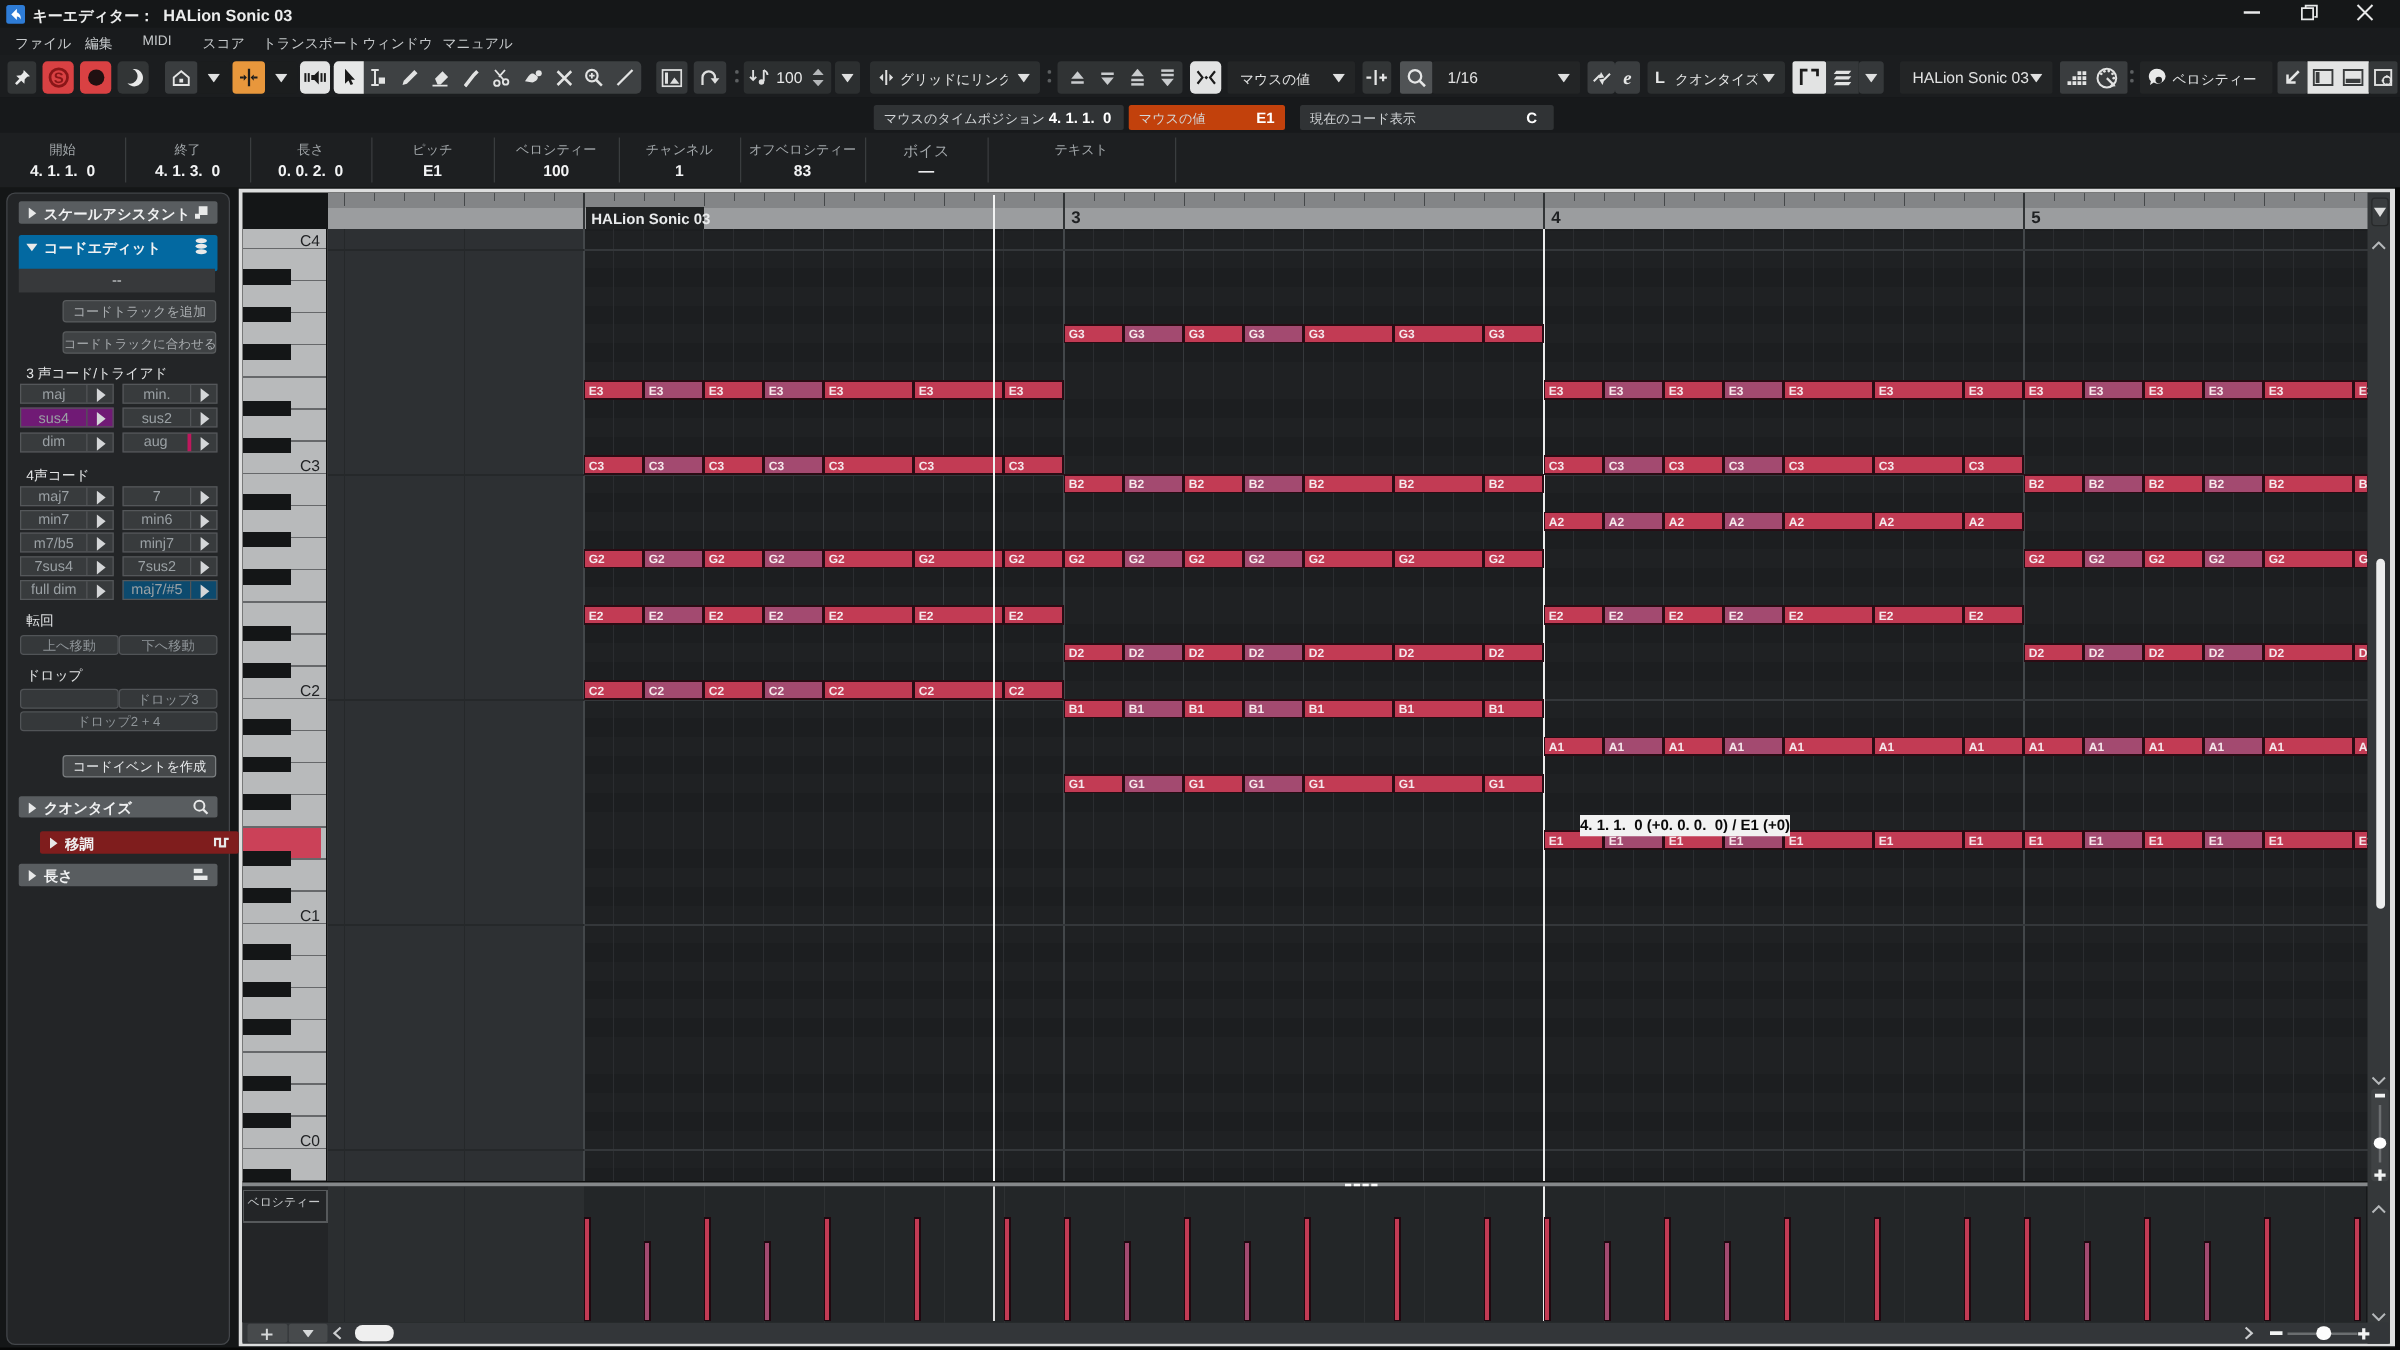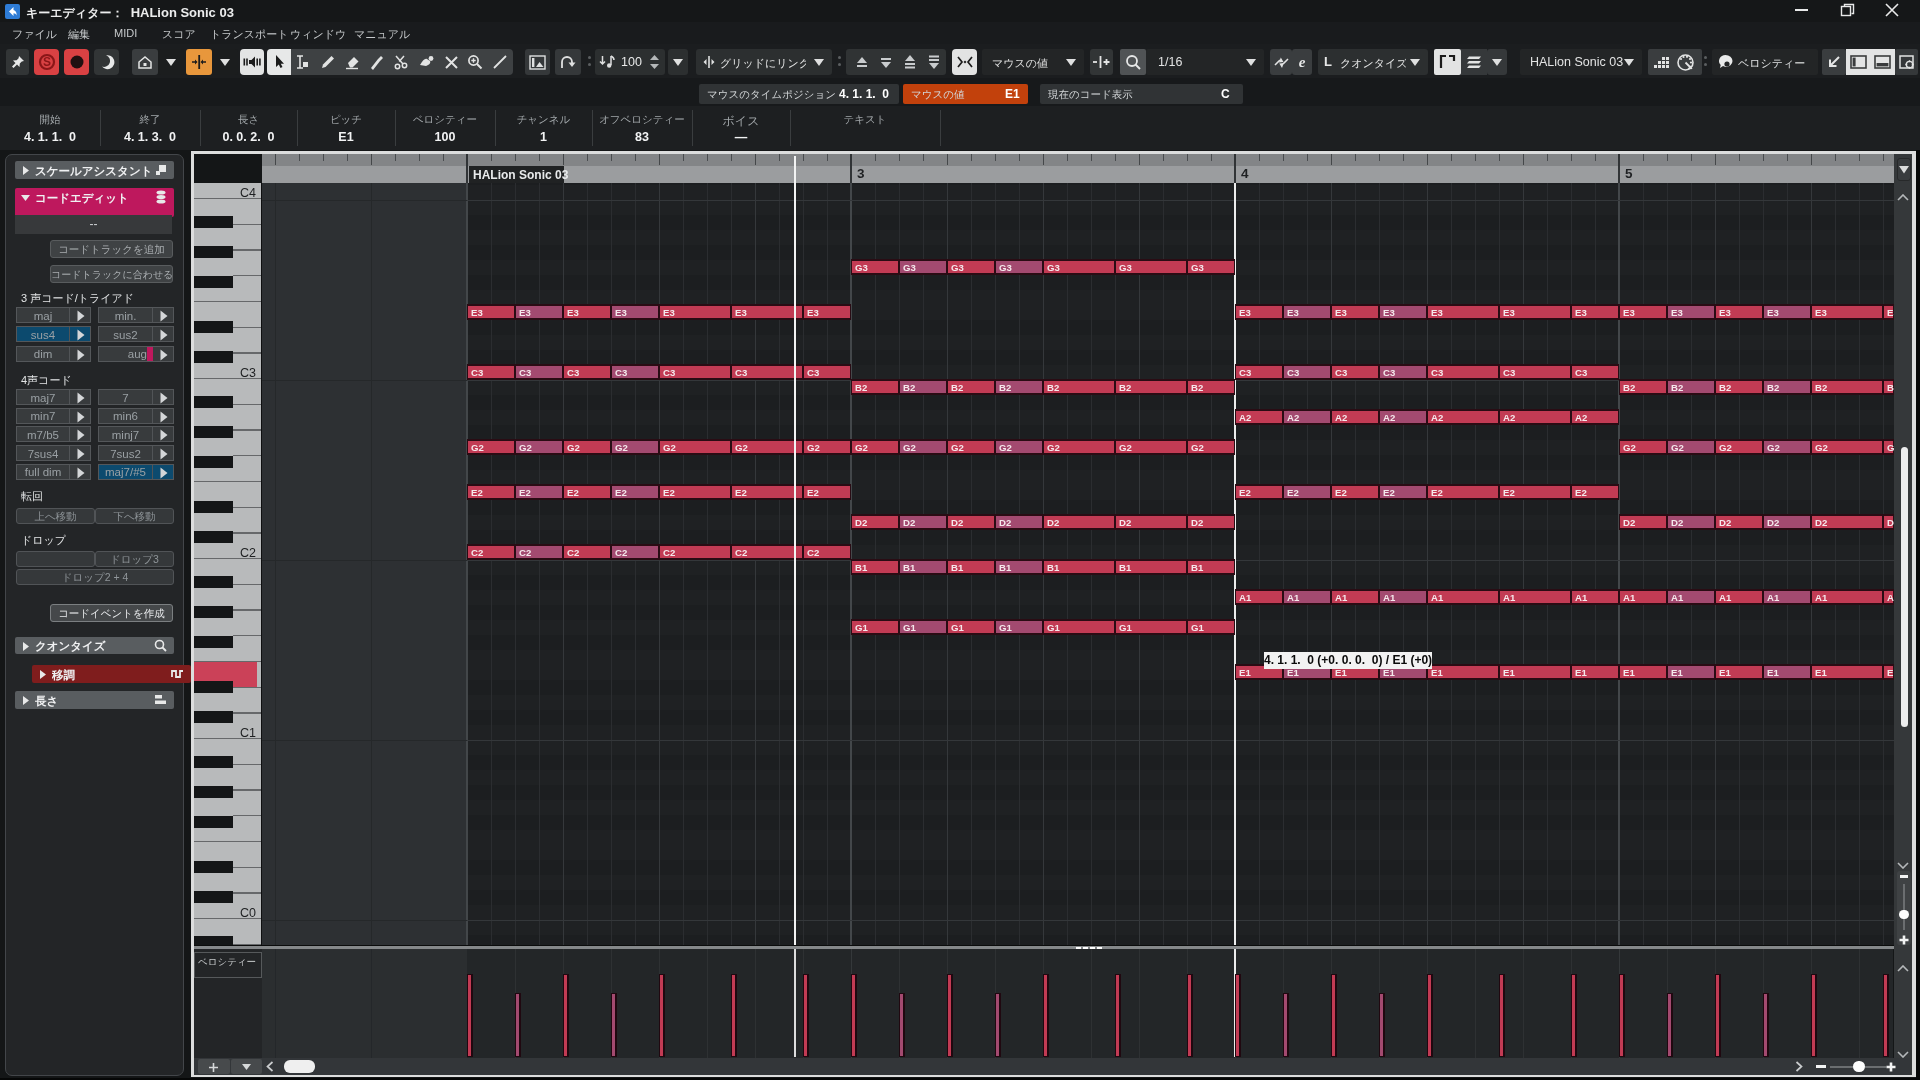--- a/index.html
+++ b/index.html
@@ -463,21 +463,21 @@
 <div style="position:absolute;left:15px;top:161px;width:159px;height:17.5px;background:#595d60;border-radius:2px">
     <svg style="position:absolute;left:6px;top:5px" width="9" height="9" viewBox="0 0 9 9">
       <path d="M2 0l6 4.5L2 9z" fill="#e8e9e9"></path>
     </svg>
     <div style="position:absolute;left:20px;top:2.5px;width:122px;overflow:hidden;font-size:11.5px;font-weight:bold;color:#f0f1f2">スケールアシスタント</div>
     <svg style="position:absolute;right:7px;top:3px" width="12" height="12" viewBox="0 0 12 12">
       <rect x="4" y="1" width="7" height="7" fill="#e8e9e9"></rect>
       <rect x="1" y="7" width="4" height="4" fill="#e8e9e9"></rect>
     </svg>
   </div>
-<div style="position:absolute;left:15px;top:188px;width:159px;height:29px;background:#be185d;border-radius:2px">
+<div style="position:absolute;left:15px;top:188px;width:159px;height:29px;background:#0369a1;border-radius:2px">
     <svg style="position:absolute;left:6px;top:5px" width="9" height="9" viewBox="0 0 9 9">
       <path d="M0 2h9L4.5 8z" fill="#e8e9e9"></path>
     </svg>
     <div style="position:absolute;left:20px;top:2.5px;width:122px;overflow:hidden;font-size:11.5px;font-weight:bold;color:#f0f1f2">コードエディット</div>
     <svg style="position:absolute;right:7px;top:2px" width="12" height="14" viewBox="0 0 12 14">
       <ellipse cx="6" cy="2.6" rx="4.5" ry="2" fill="#e8e9e9"></ellipse>
       <ellipse cx="6" cy="7" rx="4.5" ry="2" fill="#e8e9e9"></ellipse>
       <ellipse cx="6" cy="11.4" rx="4.5" ry="2" fill="#e8e9e9"></ellipse>
     </svg>
   </div>
@@ -496,40 +496,40 @@
     <svg style="position:absolute;right:4px;top:2px" width="11" height="12" viewBox="0 0 11 12">
       <path d="M2.5 0.5l7 5.5-7 5.5z" fill="#d4d6d8"></path>
     </svg>
   </div>
 <div style="position:absolute;left:98px;top:307.0px;width:76px;height:16px;background:#383b3d;border:1px solid #54575a">
     <div style="position:absolute;left:0;top:0;width:54px;height:100%;border-right:1px solid #515457;text-align:center;font-size:11.5px;color:#9aa0a4;padding-top:1.5px">min.</div>
     <svg style="position:absolute;right:4px;top:2px" width="11" height="12" viewBox="0 0 11 12">
       <path d="M2.5 0.5l7 5.5-7 5.5z" fill="#d4d6d8"></path>
     </svg>
   </div>
-<div style="position:absolute;left:16px;top:326.3px;width:75px;height:16px;background:#0c4a6e;border:1px solid #54575a">
+<div style="position:absolute;left:16px;top:326.3px;width:75px;height:16px;background:#701a75;border:1px solid #54575a">
     <div style="position:absolute;left:0;top:0;width:53px;height:100%;border-right:1px solid #515457;text-align:center;font-size:11.5px;color:#9aa0a4;padding-top:1.5px">sus4</div>
     <svg style="position:absolute;right:4px;top:2px" width="11" height="12" viewBox="0 0 11 12">
       <path d="M2.5 0.5l7 5.5-7 5.5z" fill="#d4d6d8"></path>
     </svg>
   </div>
 <div style="position:absolute;left:98px;top:326.3px;width:76px;height:16px;background:#383b3d;border:1px solid #54575a">
     <div style="position:absolute;left:0;top:0;width:54px;height:100%;border-right:1px solid #515457;text-align:center;font-size:11.5px;color:#9aa0a4;padding-top:1.5px">sus2</div>
     <svg style="position:absolute;right:4px;top:2px" width="11" height="12" viewBox="0 0 11 12">
       <path d="M2.5 0.5l7 5.5-7 5.5z" fill="#d4d6d8"></path>
     </svg>
   </div>
 <div style="position:absolute;left:16px;top:345.6px;width:75px;height:16px;background:#383b3d;border:1px solid #54575a">
     <div style="position:absolute;left:0;top:0;width:53px;height:100%;border-right:1px solid #515457;text-align:center;font-size:11.5px;color:#9aa0a4;padding-top:1.5px">dim</div>
     <svg style="position:absolute;right:4px;top:2px" width="11" height="12" viewBox="0 0 11 12">
       <path d="M2.5 0.5l7 5.5-7 5.5z" fill="#d4d6d8"></path>
     </svg>
   </div>
 <div style="position:absolute;left:98px;top:345.6px;width:76px;height:16px;background:#383b3d;border:1px solid #54575a">
-    <div style="position:absolute;left:0;top:0;width:54px;height:100%;border-right:6px solid #be185d;text-align:right;font-size:11.5px;color:#9aa0a4;padding-top:1.5px">aug</div>
+    <div style="position:absolute;left:0;top:0;width:54px;height:100%;border-right:3px solid #be185d;text-align:center;font-size:11.5px;color:#9aa0a4;padding-top:1.5px">aug</div>
     <svg style="position:absolute;right:4px;top:2px" width="11" height="12" viewBox="0 0 11 12">
       <path d="M2.5 0.5l7 5.5-7 5.5z" fill="#d4d6d8"></path>
     </svg>
   </div>
 <div style="position:absolute;left:21px;top:372.5px;font-size:11px;color:#e3e5e6">4声コード</div>
 <div style="position:absolute;left:16px;top:389.0px;width:75px;height:16px;background:#383b3d;border:1px solid #54575a">
     <div style="position:absolute;left:0;top:0;width:53px;height:100%;border-right:1px solid #515457;text-align:center;font-size:11.5px;color:#9aa0a4;padding-top:1.5px">maj7</div>
     <svg style="position:absolute;right:4px;top:2px" width="11" height="12" viewBox="0 0 11 12">
       <path d="M2.5 0.5l7 5.5-7 5.5z" fill="#d4d6d8"></path>
     </svg>

